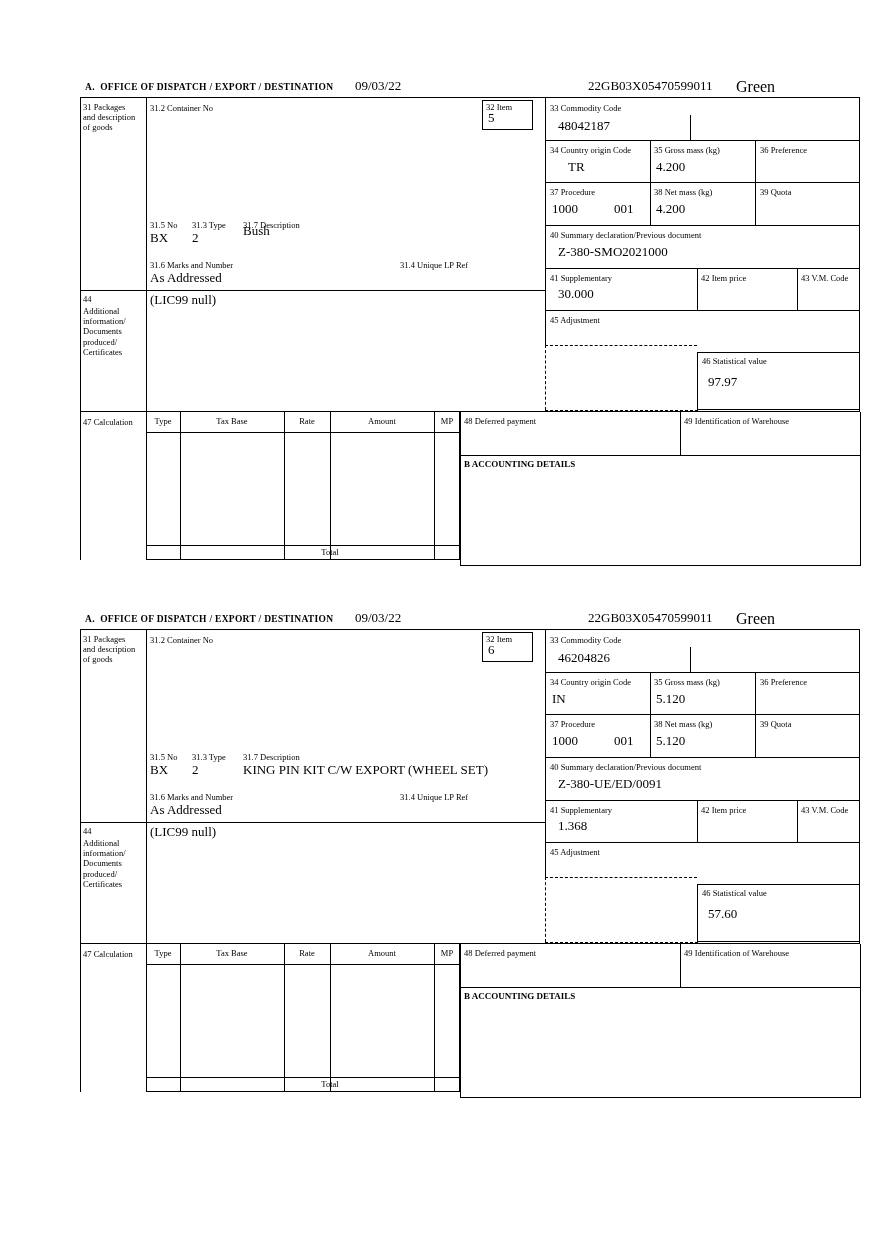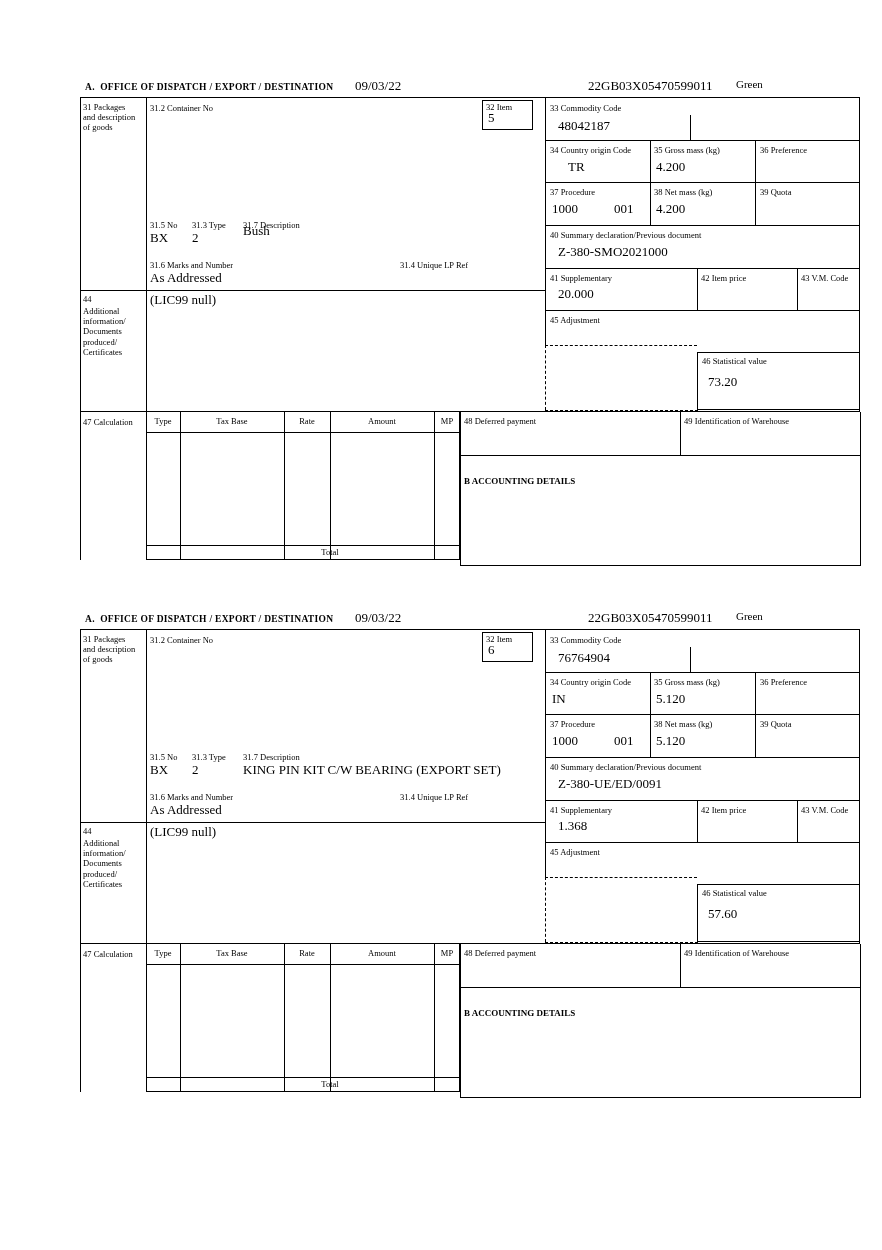--- a/index.html
+++ b/index.html
@@ -6,28 +6,28 @@
   html,body { width:882px; height:1250px; background:#ffffff; }
   body { position:relative; font-family:"Liberation Serif", serif; color:#000; }
   .block { position:absolute; left:80px; width:781px; height:490px; }
   .b1 { top:78px; }
   .b2 { top:610px; }
   .hdr { position:absolute; top:0; left:0; width:781px; height:18px; }
   .hdr span { position:absolute; white-space:pre; }
   .hdr-a { left:5px; top:4px; font-size:9.5px; font-weight:bold; letter-spacing:.3px; }
   .hdr-date { left:275px; top:0; font-size:13px; }
   .hdr-ref { left:508px; top:0; font-size:13px; }
-  .hdr-green { left:656px; top:0; font-size:11px; }
+  .hdr-green { left:656px; top:0; font-size:16px; }
   .form { position:absolute; top:19px; left:0; width:781px; height:469px; }
   .ln { position:absolute; }
   .lbl { position:absolute; font-size:8.5px; line-height:1.2; white-space:nowrap; }
   .lblw { position:absolute; font-size:8.5px; line-height:1.2; }
   .val { position:absolute; font-size:13px; line-height:1.2; white-space:nowrap; }
   .ctr { text-align:center; }
-  .bold { font-weight:bold;margin-top:17px; }
+  .bold { font-weight:bold; }
 </style>
 </head>
 <body>
 
 <div class="block b1">
   <div class="hdr">
     <span class="hdr-a">A.  OFFICE OF DISPATCH / EXPORT / DESTINATION</span>
     <span class="hdr-date">09/03/22</span>
     <span class="hdr-ref">22GB03X05470599011</span>
     <span class="hdr-green">Green</span>
@@ -95,27 +95,27 @@
     <span class="lbl" style="left:680px;top:48px">36 Preference</span>
     <span class="lbl" style="left:470px;top:90px">37 Procedure</span>
     <span class="val" style="left:472px;top:104px">1000</span>
     <span class="val" style="left:534px;top:104px">001</span>
     <span class="lbl" style="left:574px;top:90px">38 Net mass (kg)</span>
     <span class="val" style="left:576px;top:104px">4.200</span>
     <span class="lbl" style="left:680px;top:90px">39 Quota</span>
     <span class="lbl" style="left:470px;top:133px">40 Summary declaration/Previous document</span>
     <span class="val" style="left:478px;top:147px">Z-380-SMO2021000</span>
     <span class="lbl" style="left:470px;top:176px">41 Supplementary</span>
-    <span class="val" style="left:478px;top:189px">20.000</span>
+    <span class="val" style="left:478px;top:189px">30.000</span>
     <span class="lbl" style="left:621px;top:176px">42 Item price</span>
     <span class="lbl" style="left:721px;top:176px">43 V.M. Code</span>
     <span class="lbl" style="left:470px;top:218px">45 Adjustment</span>
     <div class="ln" style="left:617px;top:255px;width:163px;height:58px;border:1px solid #000">
       <span class="lbl" style="left:4px;top:3px">46 Statistical value</span>
-      <span class="val" style="left:10px;top:21px">73.20</span>
+      <span class="val" style="left:10px;top:21px">97.97</span>
     </div>
 
     <span class="lbl ctr" style="left:66px;top:319px;width:34px">Type</span>
     <span class="lbl ctr" style="left:100px;top:319px;width:104px">Tax Base</span>
     <span class="lbl ctr" style="left:204px;top:319px;width:46px">Rate</span>
     <span class="lbl ctr" style="left:250px;top:319px;width:104px">Amount</span>
     <span class="lbl ctr" style="left:354px;top:319px;width:26px">MP</span>
     <span class="lbl ctr" style="left:200px;top:450px;width:100px">Total</span>
     <span class="lbl" style="left:384px;top:319px">48 Deferred payment</span>
     <span class="lbl" style="left:604px;top:319px">49 Identification of Warehouse</span>
@@ -171,28 +171,28 @@
     <span class="lbl" style="left:70px;top:6px">31.2 Container No</span>
     <div class="ln" style="left:402px;top:3px;width:51px;height:30px;border:1px solid #000">
       <span class="lbl" style="left:3px;top:1px">32 Item</span>
       <span class="val" style="left:5px;top:9px">6</span>
     </div>
     <span class="lbl" style="left:70px;top:123px">31.5 No</span>
     <span class="lbl" style="left:112px;top:123px">31.3 Type</span>
     <span class="lbl" style="left:163px;top:123px">31.7 Description</span>
     <span class="val" style="left:70px;top:133px">BX</span>
     <span class="val" style="left:112px;top:133px">2</span>
-    <span class="val" style="left:163px;top:133px">KING PIN KIT C/W BEARING (EXPORT SET)</span>
+    <span class="val" style="left:163px;top:133px">KING PIN KIT C/W EXPORT (WHEEL SET)</span>
     <span class="lbl" style="left:70px;top:163px">31.6 Marks and Number</span>
     <span class="lbl" style="left:320px;top:163px">31.4 Unique LP Ref</span>
     <span class="val" style="left:70px;top:173px">As Addressed</span>
     <span class="val" style="left:70px;top:195px">(LIC99 null)</span>
 
     <span class="lbl" style="left:470px;top:6px">33 Commodity Code</span>
-    <span class="val" style="left:478px;top:21px">76764904</span>
+    <span class="val" style="left:478px;top:21px">46204826</span>
     <span class="lbl" style="left:470px;top:48px">34 Country origin Code</span>
     <span class="val" style="left:472px;top:62px">IN</span>
     <span class="lbl" style="left:574px;top:48px">35 Gross mass (kg)</span>
     <span class="val" style="left:576px;top:62px">5.120</span>
     <span class="lbl" style="left:680px;top:48px">36 Preference</span>
     <span class="lbl" style="left:470px;top:90px">37 Procedure</span>
     <span class="val" style="left:472px;top:104px">1000</span>
     <span class="val" style="left:534px;top:104px">001</span>
     <span class="lbl" style="left:574px;top:90px">38 Net mass (kg)</span>
     <span class="val" style="left:576px;top:104px">5.120</span>

